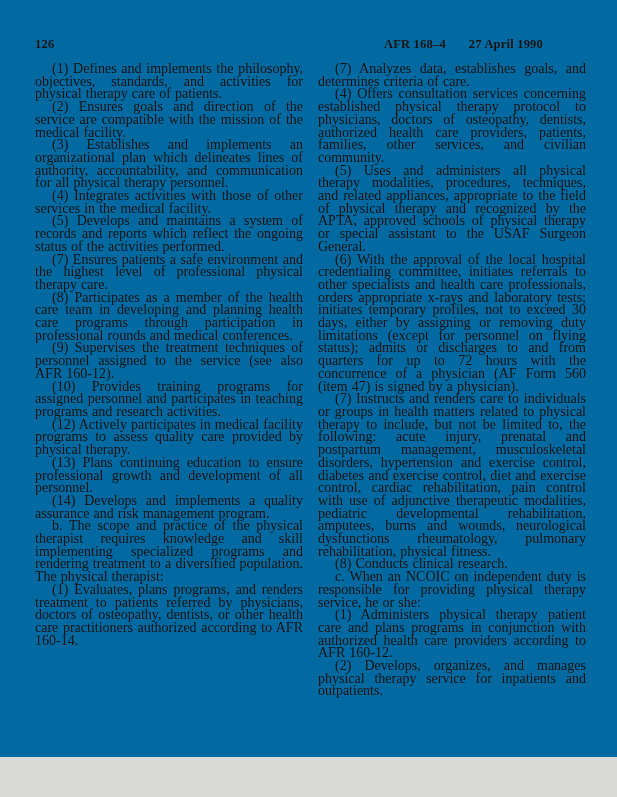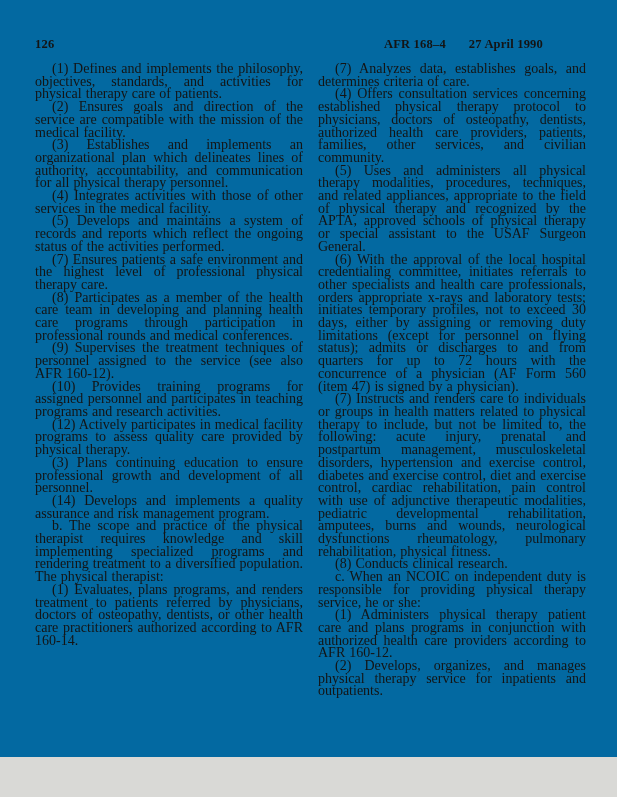--- a/index.html
+++ b/index.html
@@ -78,21 +78,21 @@
       <p>(1) Defines and implements the philosophy, objectives, standards, and activities for physical therapy care of patients.</p>
       <p>(2) Ensures goals and direction of the service are compatible with the mission of the medical facility.</p>
       <p>(3) Establishes and implements an organizational plan which delineates lines of authority, accountability, and communication for all physical therapy personnel.</p>
       <p>(4) Integrates activities with those of other services in the medical facility.</p>
       <p>(5) Develops and maintains a system of records and reports which reflect the ongoing status of the activities performed.</p>
       <p>(7) Ensures patients a safe environment and the highest level of professional physical therapy care.</p>
       <p>(8) Participates as a member of the health care team in developing and planning health care programs through participation in professional rounds and medical conferences.</p>
       <p>(9) Supervises the treatment techniques of personnel assigned to the service (see also AFR 160-12).</p>
       <p>(10) Provides training programs for assigned personnel and participates in teaching programs and research activities.</p>
       <p>(12) Actively participates in medical facility programs to assess quality care provided by physical therapy.</p>
-      <p>(3) Plans continuing education to ensure professional growth and development of all personnel.</p>
+      <p>(13) Plans continuing education to ensure professional growth and development of all personnel.</p>
       <p>(14) Develops and implements a quality assurance and risk management program.</p>
       <p>b. The scope and practice of the physical therapist requires knowledge and skill implementing specialized programs and rendering treatment to a diversified population. The physical therapist:</p>
       <p>(1) Evaluates, plans programs, and renders treatment to patients referred by physicians, doctors of osteopathy, dentists, or other health care practitioners authorized according to AFR 160-14.</p>
     </div>
 
     <div class="col">
       <p>(7) Analyzes data, establishes goals, and determines criteria of care.</p>
       <p>(4) Offers consultation services concerning established physical therapy protocol to physicians, doctors of osteopathy, dentists, authorized health care providers, patients, families, other services, and civilian community.</p>
       <p>(5) Uses and administers all physical therapy modalities, procedures, techniques, and related appliances, appropriate to the field of physical therapy and recognized by the APTA, approved schools of physical therapy or special assistant to the USAF Surgeon General.</p>
       <p>(6) With the approval of the local hospital credentialing committee, initiates referrals to other specialists and health care professionals, orders appropriate x-rays and laboratory tests; initiates temporary profiles, not to exceed 30 days, either by assigning or removing duty limitations (except for personnel on flying status); admits or discharges to and from quarters for up to 72 hours with the concurrence of a physician (AF Form 560 (item 47) is signed by a physician).</p>

